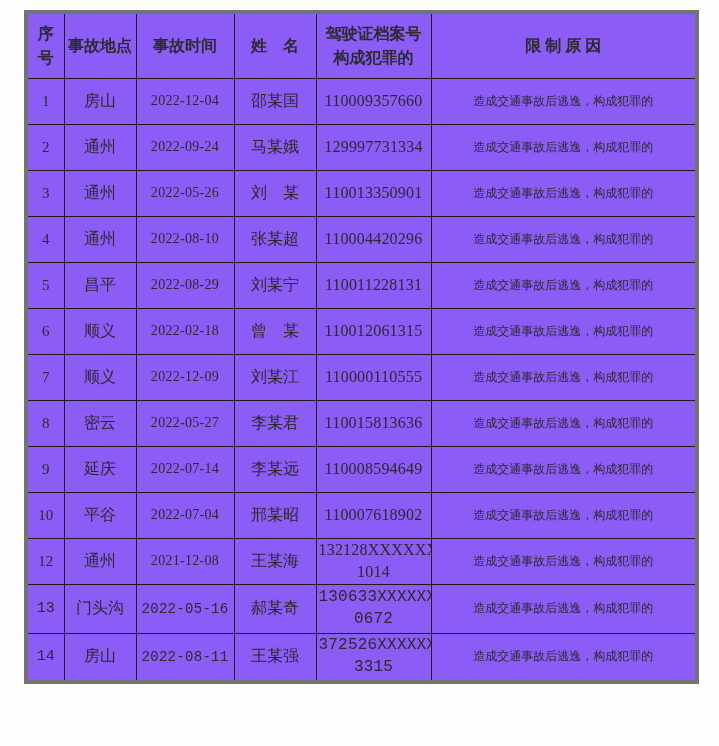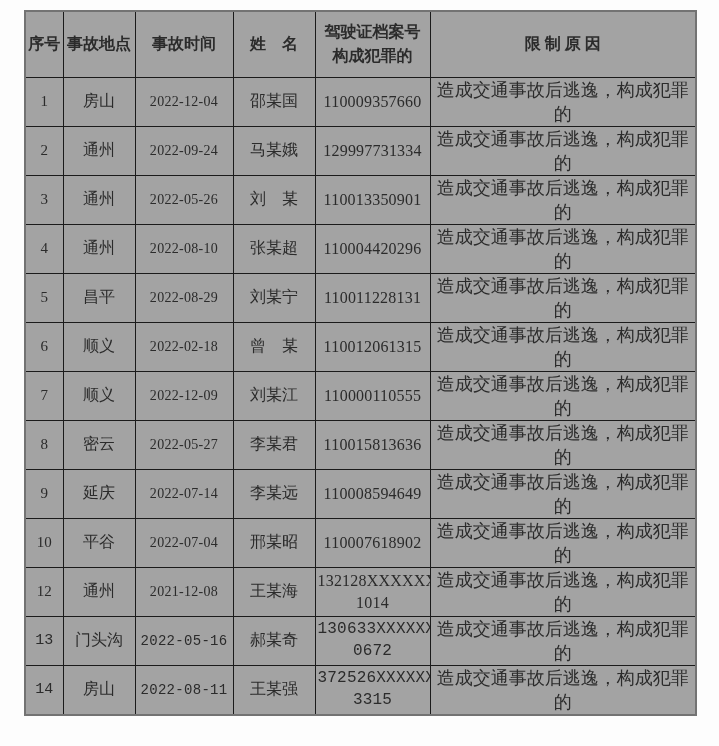--- a/index.html
+++ b/index.html
@@ -15,22 +15,22 @@
   }
   .sheet {
     position: absolute;
     left: 24px;
     top: 10px;
   }
   table.restriction-table {
     border-collapse: collapse;
     table-layout: fixed;
     width: 671px;
-    background: #a3a3a3;
-    border: 2px solid #737373;
+    background: #8b5cf6;
+    border: 4px solid #737373;
   }
   th, td {
     border: 1.5px solid #1b1b1b;
     text-align: center;
     vertical-align: middle;
     color: #2b2b2b;
     padding: 0 2px;
     overflow: hidden;
   }
   thead tr { height: 66px; }
@@ -44,21 +44,21 @@
   }
   td { font-size: 16px; }
   td.cell-serial { font-size: 15px; }
   td.cell-date { font-size: 14px; letter-spacing: 0.3px; }
   td.cell-id {
     font-size: 16px;
     white-space: pre-line;
     line-height: 1.35;
     letter-spacing: 0.2px;
   }
-  td.cell-reason { font-size: 18px; }
+  td.cell-reason { font-size: 12px; }
 </style>
 </head>
 <body>
 
 <div class="sheet">
   <table class="restriction-table">
     <colgroup>
       <col style="width:38px">
       <col style="width:72px">
       <col style="width:98px">

